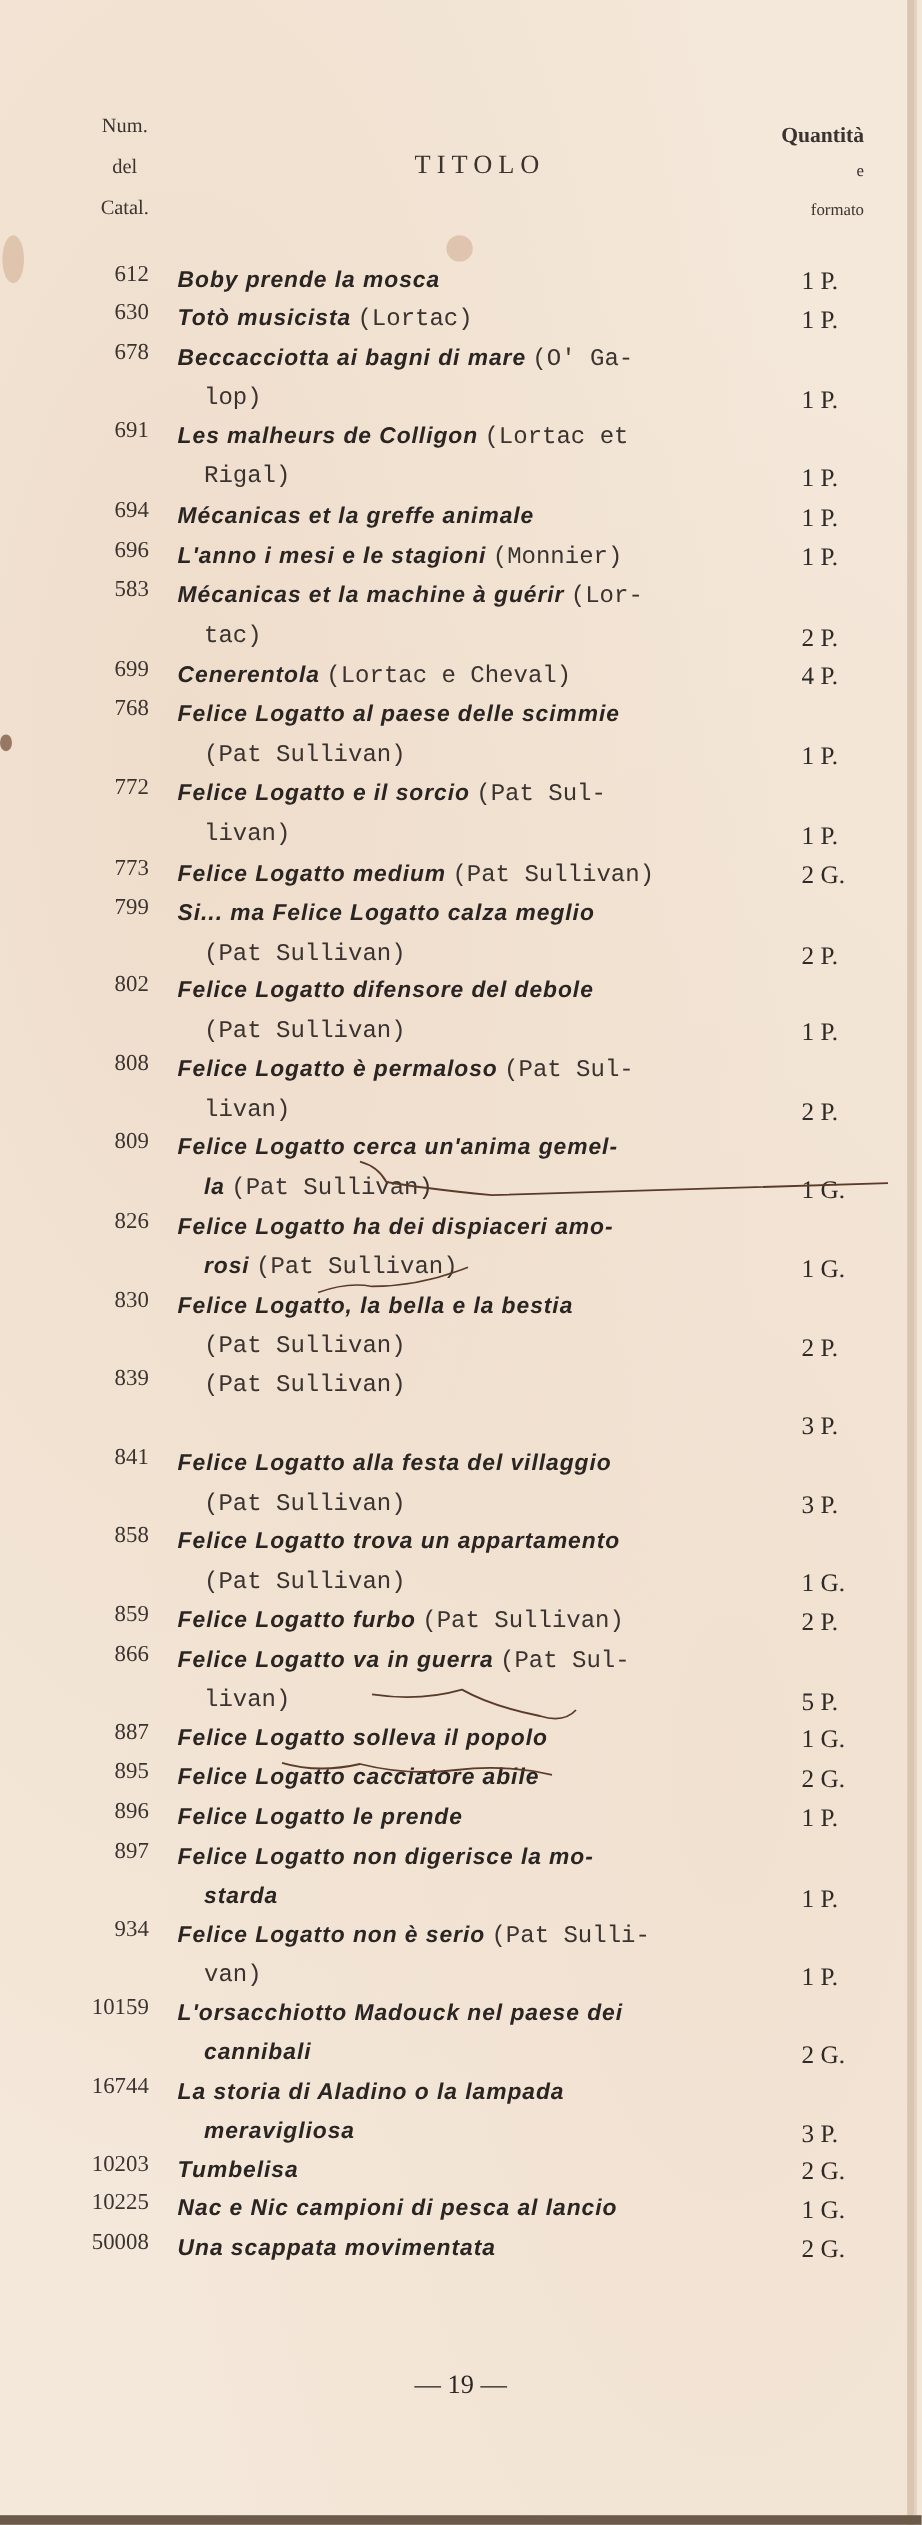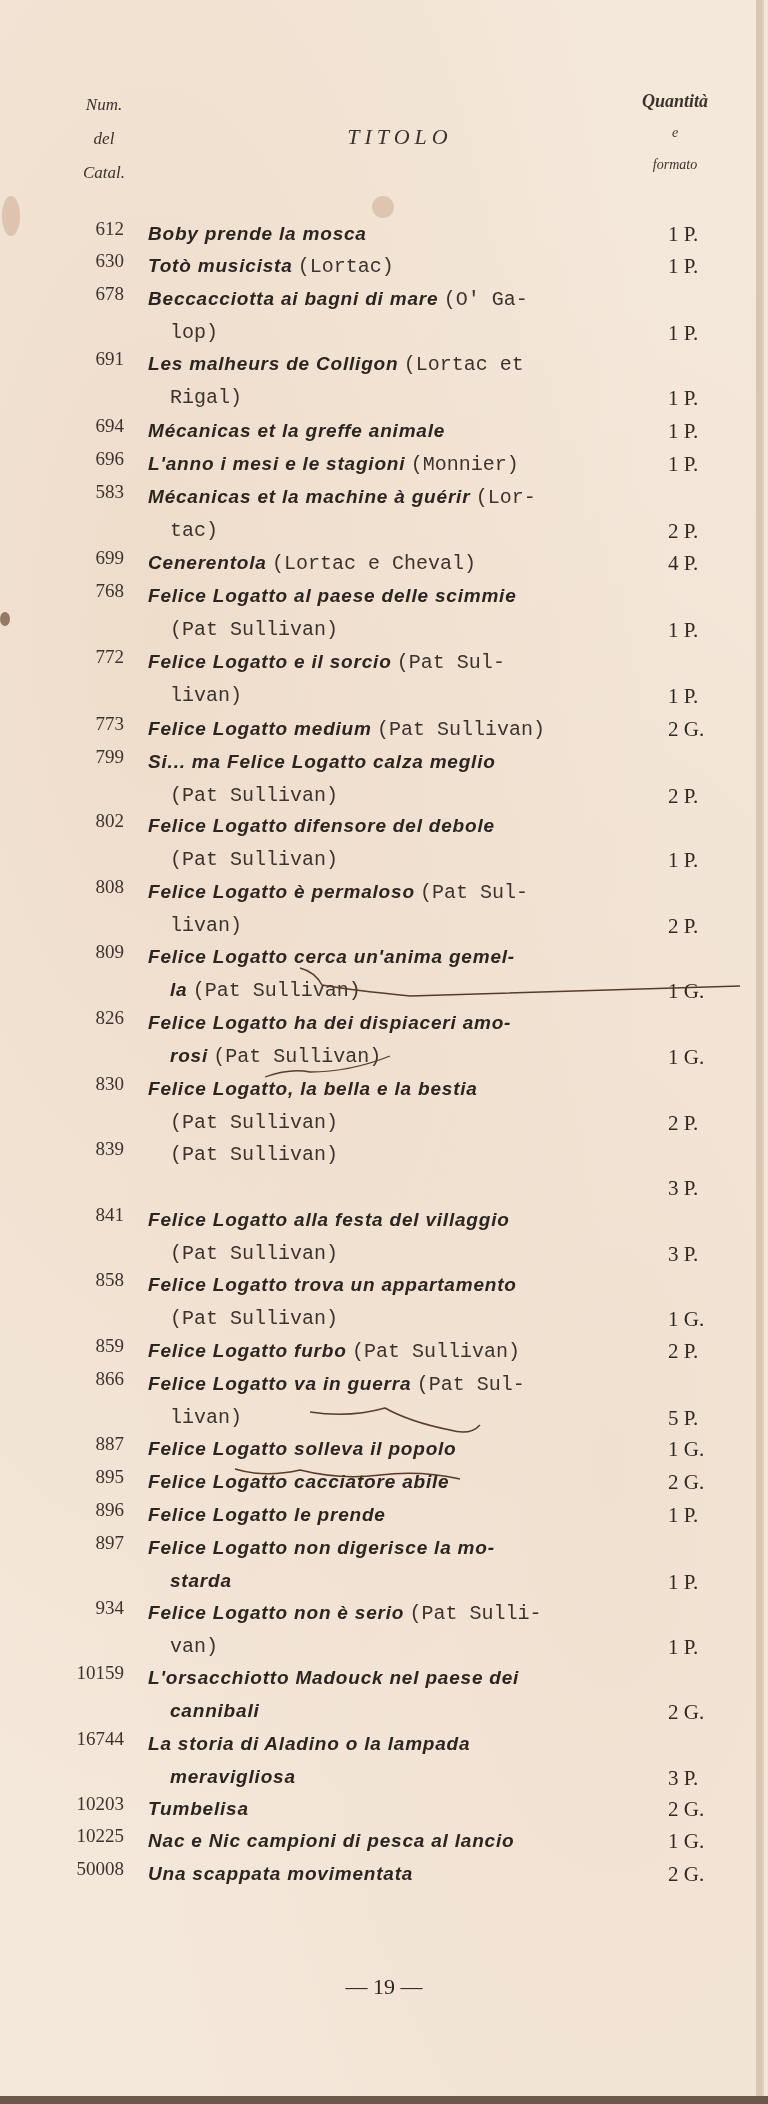--- a/index.html
+++ b/index.html
@@ -15,24 +15,24 @@
     background:
       radial-gradient(ellipse at 20% 30%, rgba(230,200,175,0.35), transparent 60%),
       radial-gradient(ellipse at 80% 70%, rgba(235,210,190,0.35), transparent 60%),
       #f4e8da;
     border-right: 2px solid #e2d2bf;
   }
   .edge-right { position:absolute; right:0; top:0; width:6px; height:2104px; background:#d9c6b0; }
   .edge-bottom { position:absolute; left:0; bottom:0; width:768px; height:8px; background:#6b5a4a; }
   .stain { position:absolute; border-radius:50%; background: rgba(190,140,110,0.35); }
 
-  .hdr { position:absolute; text-align:center; color:#3a3330;font-style:italic; }
+  .hdr { position:absolute; text-align:center; color:#3a3330; }
   .hdr-num { left: 64px; top: 88px; width: 80px; font-size: 17px; line-height: 34px; }
   .hdr-title { left: 300px; top: 124px; width: 200px; font-size: 22px; letter-spacing: 5px; }
-  .hdr-qty { left: 630px; top: 85px; width: 90px; font-size: 17px; line-height: 32px; }
+  .hdr-qty { left: 630px; top: 96px; width: 90px; font-size: 17px; line-height: 32px; text-align: right; }
   .hdr-qty .q1 { font-weight: bold; font-size: 18px; }
   .hdr-qty .q2 { font-size: 14px; }
 
   .row { position:absolute; left: 40px; width: 700px; }
   .num {
     position:absolute; left: 0; width: 84px; text-align: right;
     font-size: 19px; color:#3a3330; top: 0;
   }
   .title {
     position:absolute; left: 108px; width: 512px;

